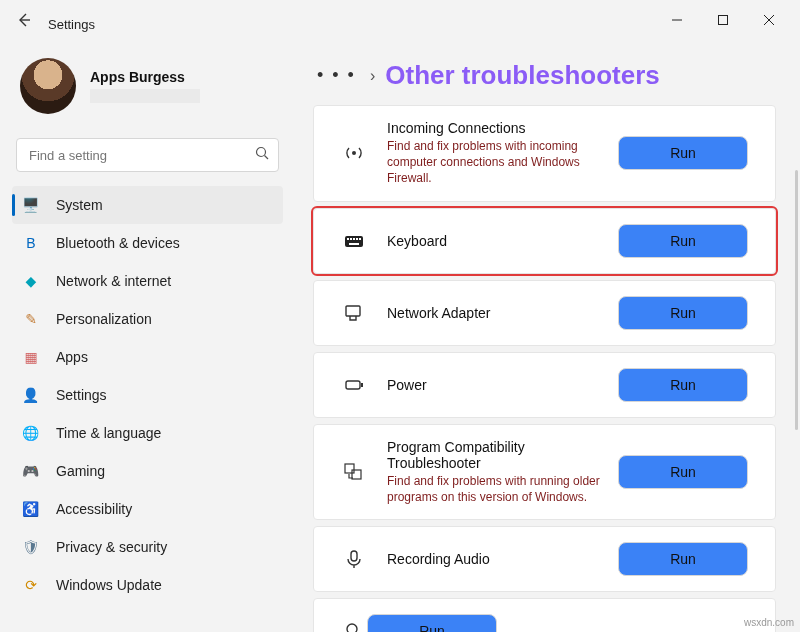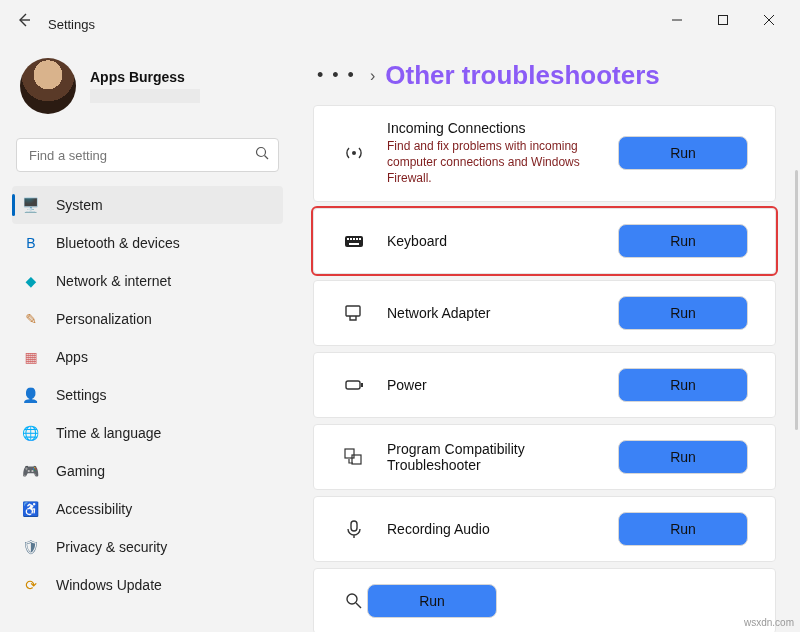--- a/index.html
+++ b/index.html
@@ -200,20 +200,21 @@
         <div class="card">
           <div class="card-icon">
             <svg width="22" height="22" viewBox="0 0 22 22">
               <rect x="2" y="3" width="9" height="9" stroke="#333" fill="none" stroke-width="1.2"></rect>
               <rect x="9" y="9" width="9" height="9" stroke="#333" fill="none" stroke-width="1.2"></rect>
               <path d="M6 13 L6 17 L10 17" stroke="#333" fill="none" stroke-width="1.2"></path>
             </svg>
           </div>
           <div class="card-text">
             <div class="card-title">Program Compatibility Troubleshooter</div>
+            <div class="card-desc">Find and fix problems with running older programs on this version of Windows.</div>
           </div>
           <button class="run-btn">Run</button>
         </div>
         <div class="card">
           <div class="card-icon">
             <svg width="22" height="22" viewBox="0 0 22 22">
               <rect x="8" y="3" width="6" height="10" rx="3" stroke="#333" fill="none" stroke-width="1.4"></rect>
               <path d="M5 11 A6 6 0 0 0 17 11 M11 17 V20" stroke="#333" fill="none" stroke-width="1.4"></path>
             </svg>
           </div>

